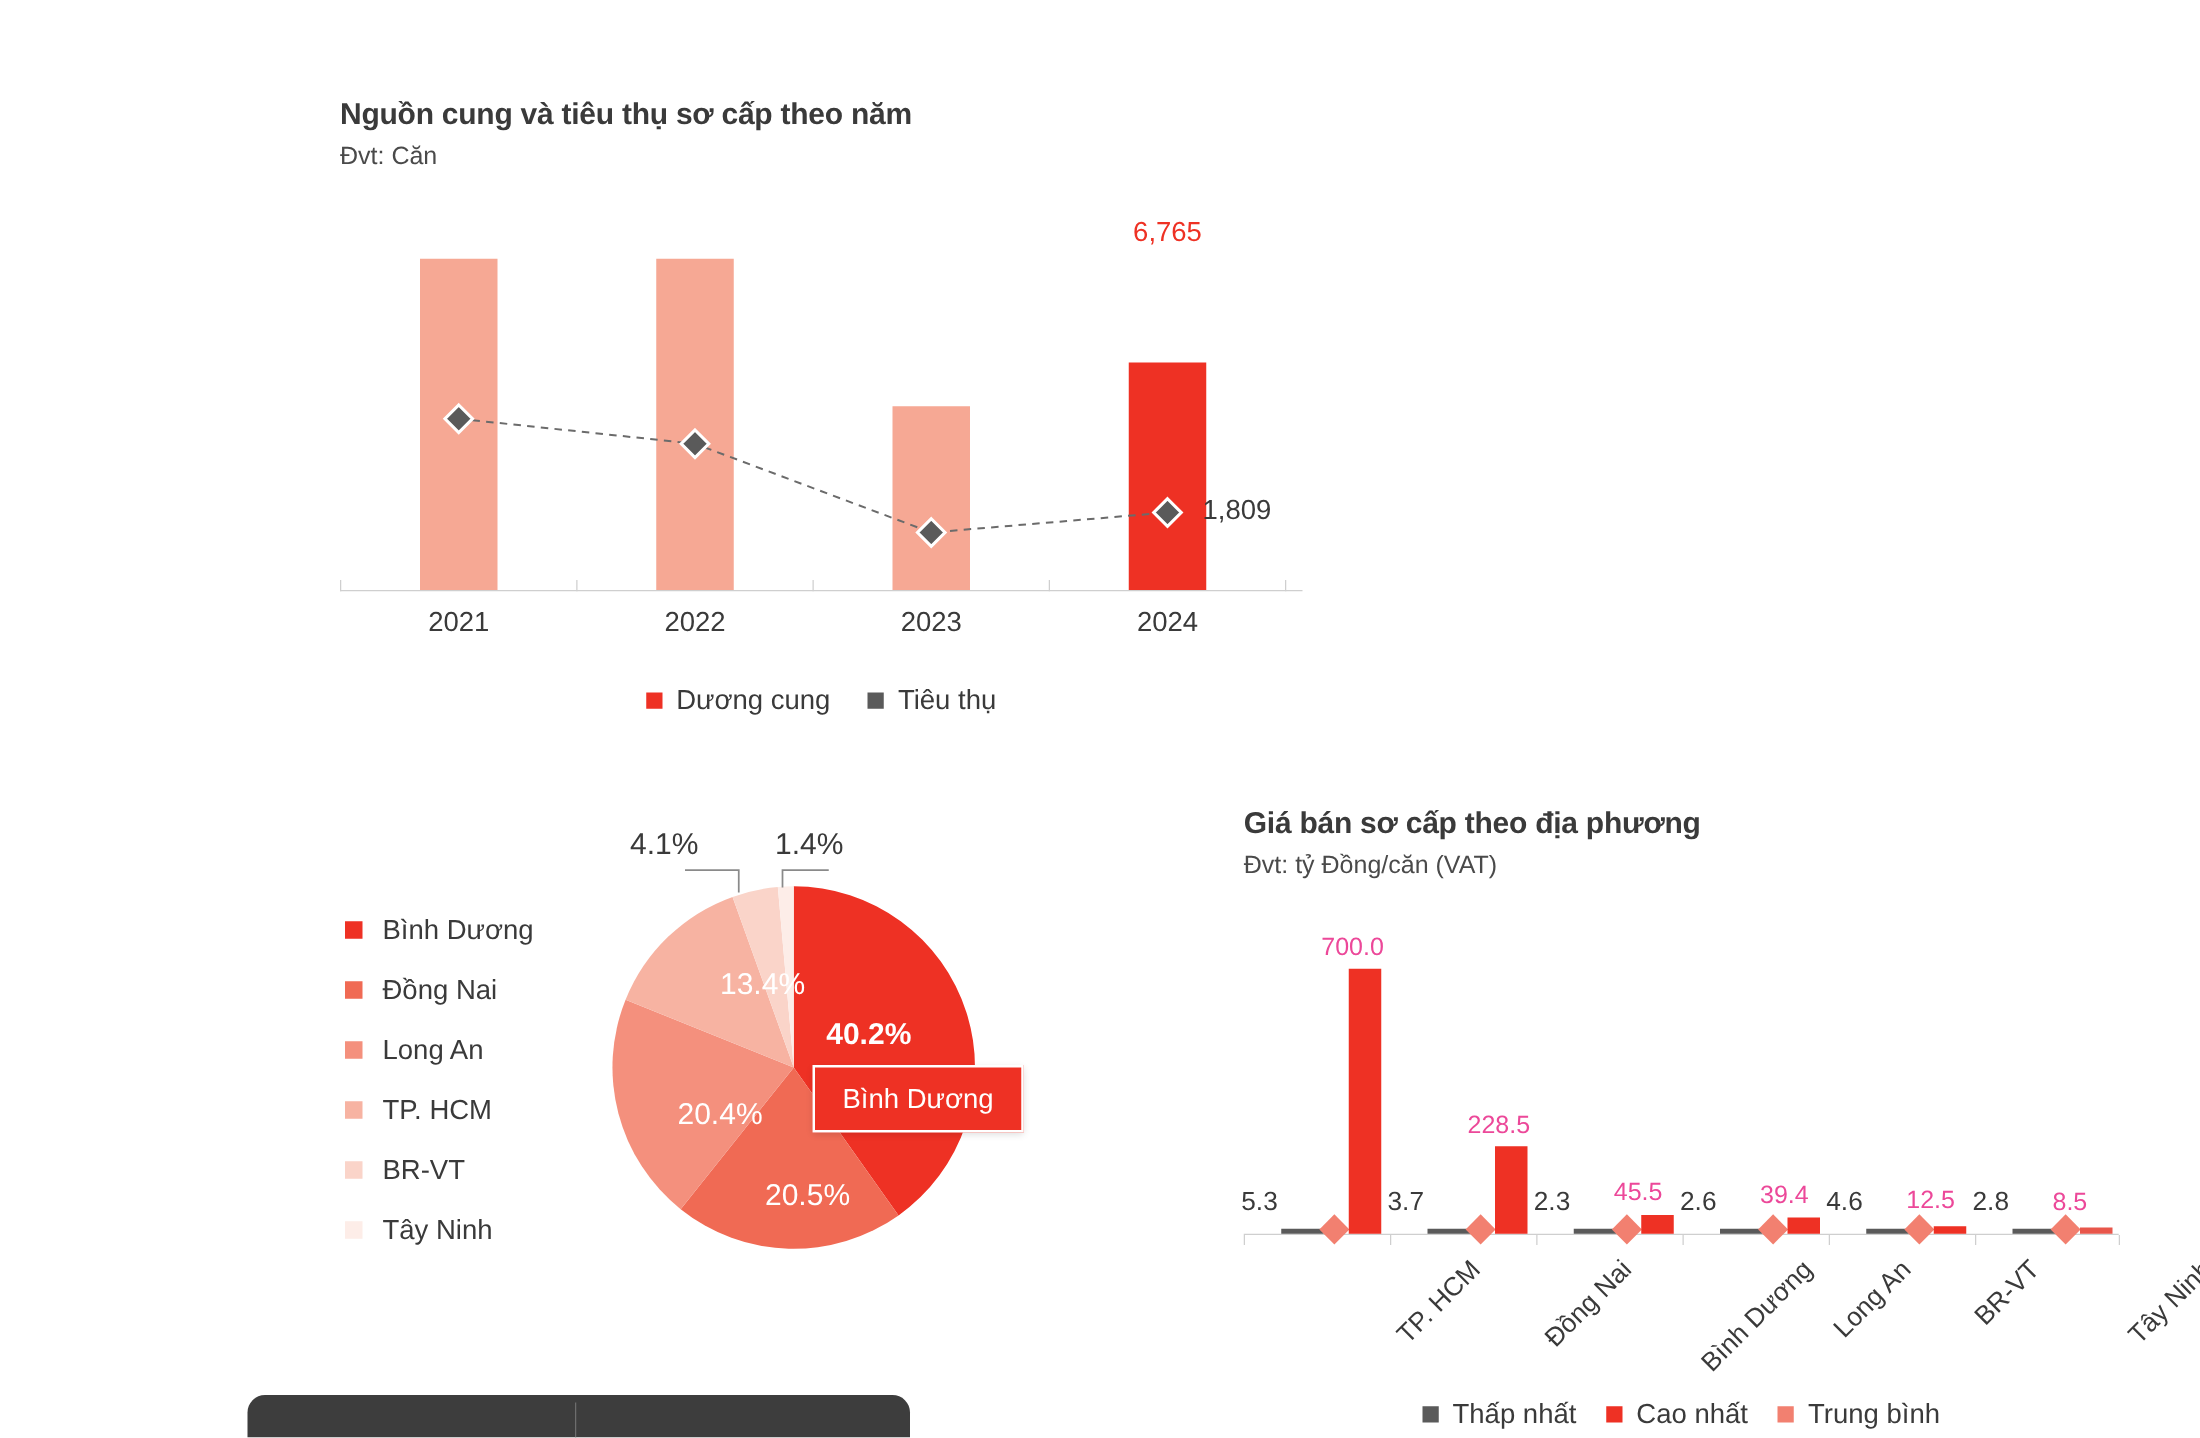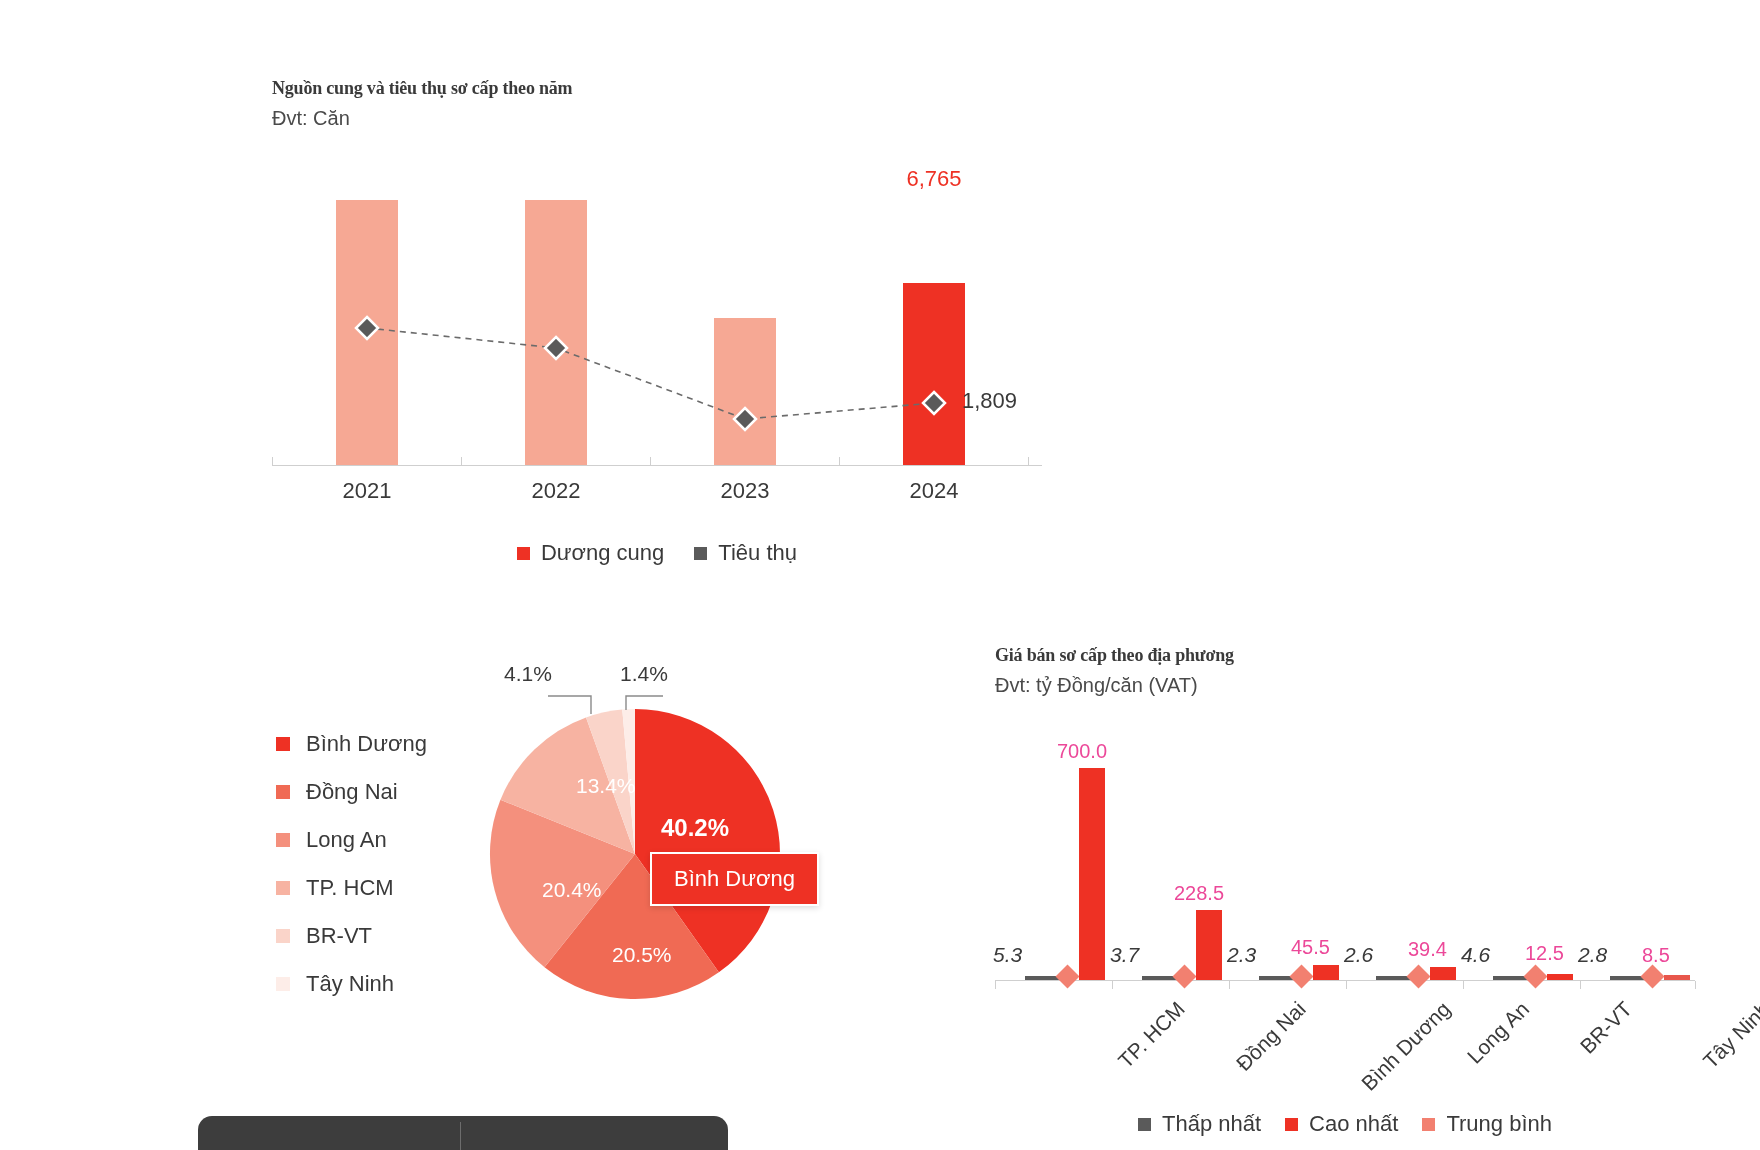--- a/index.html
+++ b/index.html
@@ -5,21 +5,21 @@
   * { box-sizing: border-box; margin: 0; padding: 0; }
   html, body {
     width: 1760px; height: 1150px;
     background: #ffffff;
     font-family: "Liberation Sans", sans-serif;
     overflow: hidden;
   }
   .page { position: relative; width: 1760px; height: 1150px; background:#fff; }
 
   .chart-title {
-    font-size: 18px; font-weight: 700; color: #3a3a3a; letter-spacing: -0.2px; font-family: Liberation Serif, serif;
+    font-size: 24px; font-weight: 700; color: #3a3a3a; letter-spacing: -0.2px;
   }
   .chart-sub {
     font-size: 20px; font-weight: 400; color: #4a4a4a; margin-top: 8px;
   }
 
   
   #supply-chart { position: absolute; left: 272px; top: 78px; width: 790px; }
   .bc-plot { position: relative; width: 770px; height: 290px; margin-top: 46px; }
   .bc-axis {
     position: absolute; left: 0; bottom: 0; width: 770px; height: 1px; background: #cfcfcf;
@@ -47,21 +47,21 @@
 
   
   #share-chart { position: absolute; left: 272px; top: 648px; width: 690px; }
   .pie-area { position: relative; width: 690px; height: 380px; margin-top: 16px; }
   .pie-legend { position: absolute; left: 4px; top: 56px; }
   .pl-item { display: flex; align-items: center; gap: 16px; height: 48px; }
   .pl-sq { width: 14px; height: 14px; }
   .pl-txt { font-size: 22px; color: #3a3a3a; }
   .pie-wrap { position: absolute; left: 248px; top: 42px; width: 310px; height: 310px; }
   .pie-lbl {
-    position: absolute; font-size: 21px; font-weight: 400; color: #fff;
+    position: absolute; font-size: 24px; font-weight: 400; color: #fff;
     white-space: nowrap; pointer-events: none;
   }
   .pie-lbl.big { font-size: 24px; font-weight: 700; }
   .pie-lbl.outside { color: #3a3a3a; }
   .callout {
     position: absolute; background: #EE3124; border: 2px solid #fff;
     color: #fff; font-size: 22px; font-weight: 400;
     padding: 12px 22px; white-space: nowrap;
     box-shadow: 0 2px 6px rgba(0,0,0,0.14);
   }
@@ -75,21 +75,21 @@
     position: absolute; bottom: 1px; height: 4px; width: 34px; background: #5a5a5a;
   }
   .pc-bar-high {
     position: absolute; bottom: 1px; width: 26px; background: #EE3124;
   }
   .pc-diamond {
     position: absolute; width: 17px; height: 17px; background: #F28070;
     transform: rotate(45deg);
   }
   .pc-lab-low {
-    position: absolute; font-size: 21px; color: #3a3a3a; white-space: nowrap; font-style: italic;
+    position: absolute; font-size: 21px; color: #3a3a3a; white-space: nowrap;
   }
   .pc-lab-high {
     position: absolute; font-size: 20px; color: #ec4899; white-space: nowrap;
   }
   .pc-xlabels { position: relative; width: 700px; height: 110px; }
   .pc-xlabel {
     position: absolute; font-size: 21px; color: #3a3a3a; white-space: nowrap;
     transform: rotate(-45deg); transform-origin: right top;
   }
   .pc-legend {

